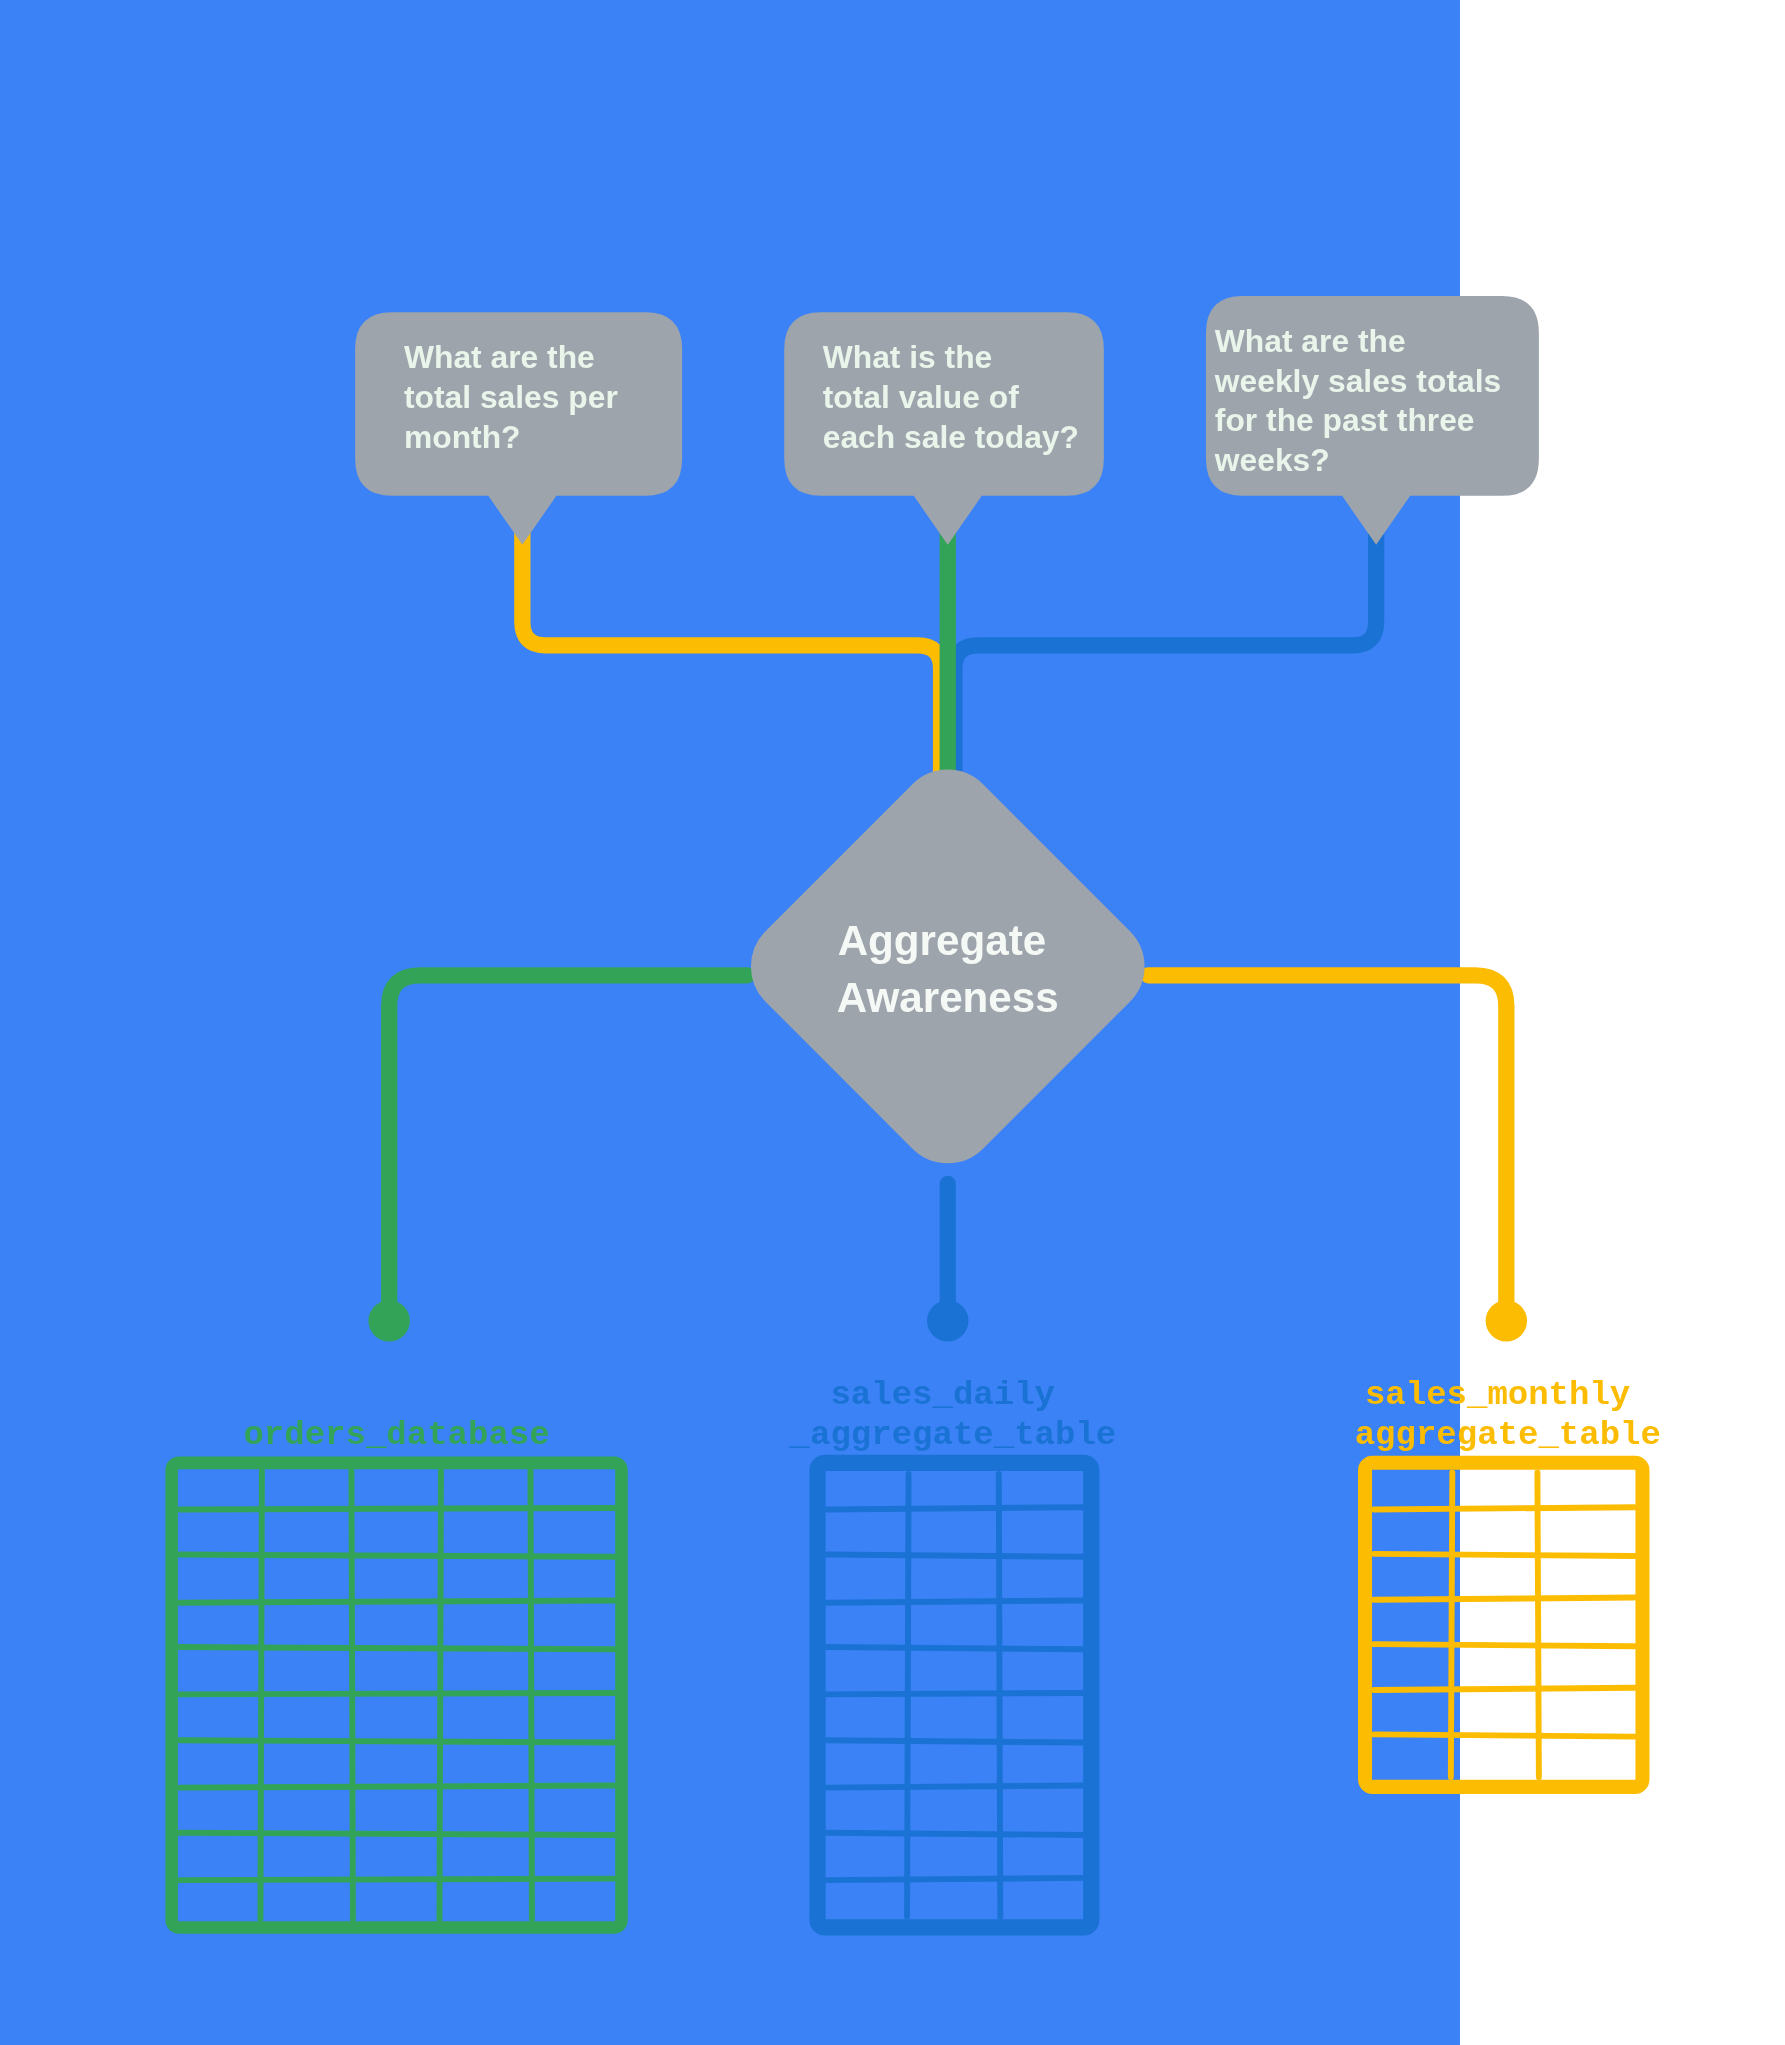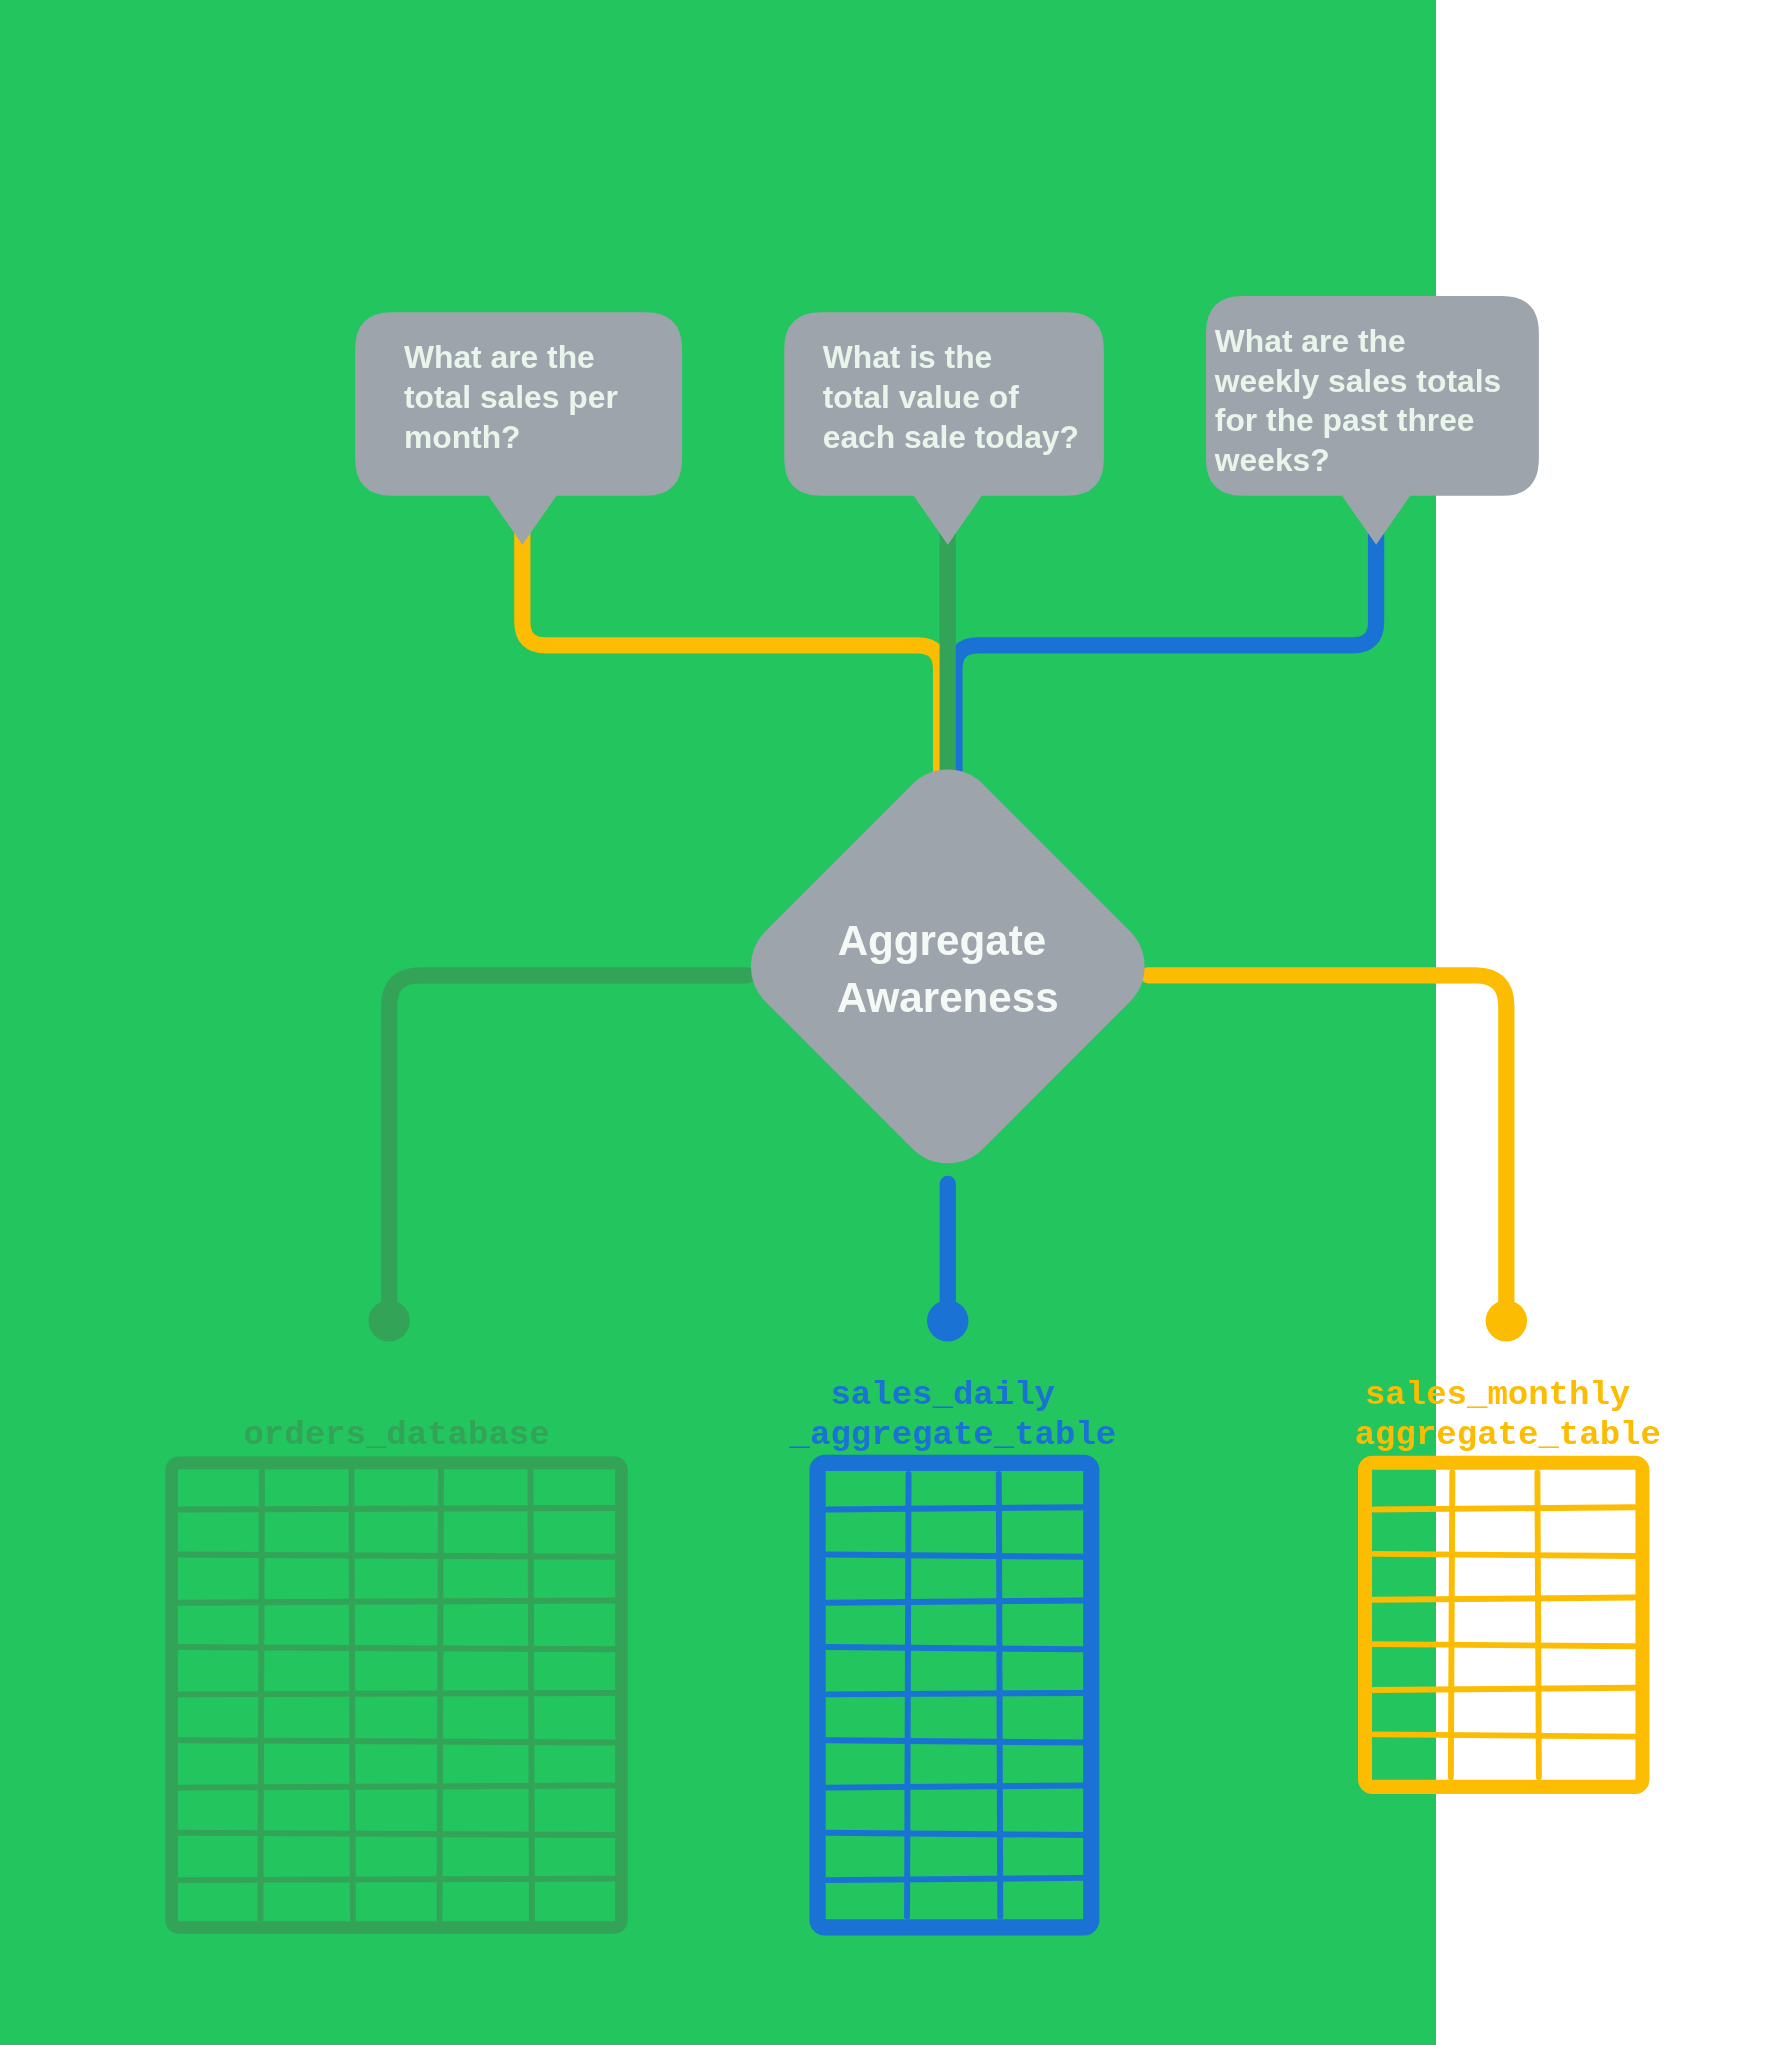--- a/index.html
+++ b/index.html
@@ -11,21 +11,22 @@
   body {
     width: 1786px;
     height: 2046px;
     font-family: "Liberation Sans", sans-serif;
     overflow: hidden;
   }
   #diagram-root {
     position: relative;
     width: 1436px;
     height: 2046px;
-    background: #22c55e;
+    background: #3b82f6;
+    padding-left: 24px;
   }
   svg.canvas {
     position: absolute;
     top: 0;
     left: 0;
     width: 1786px;
     height: 2046px;
     display: block;
   }
   .bubble-text {

